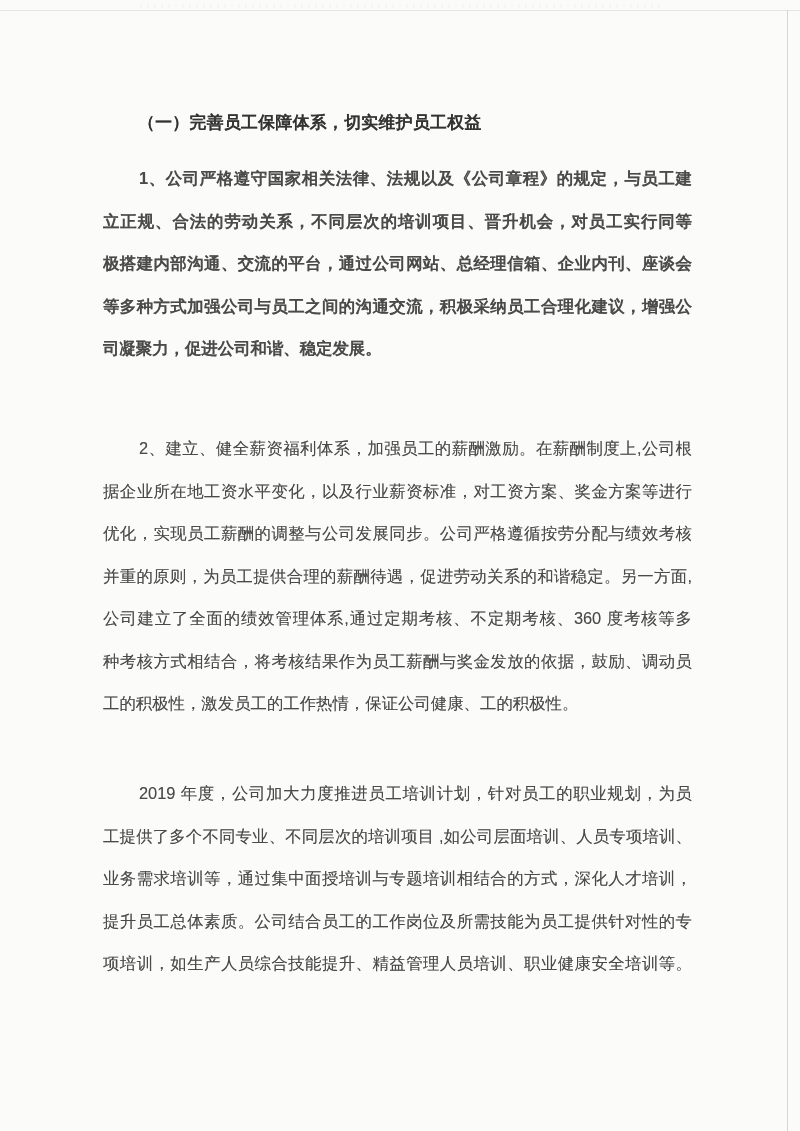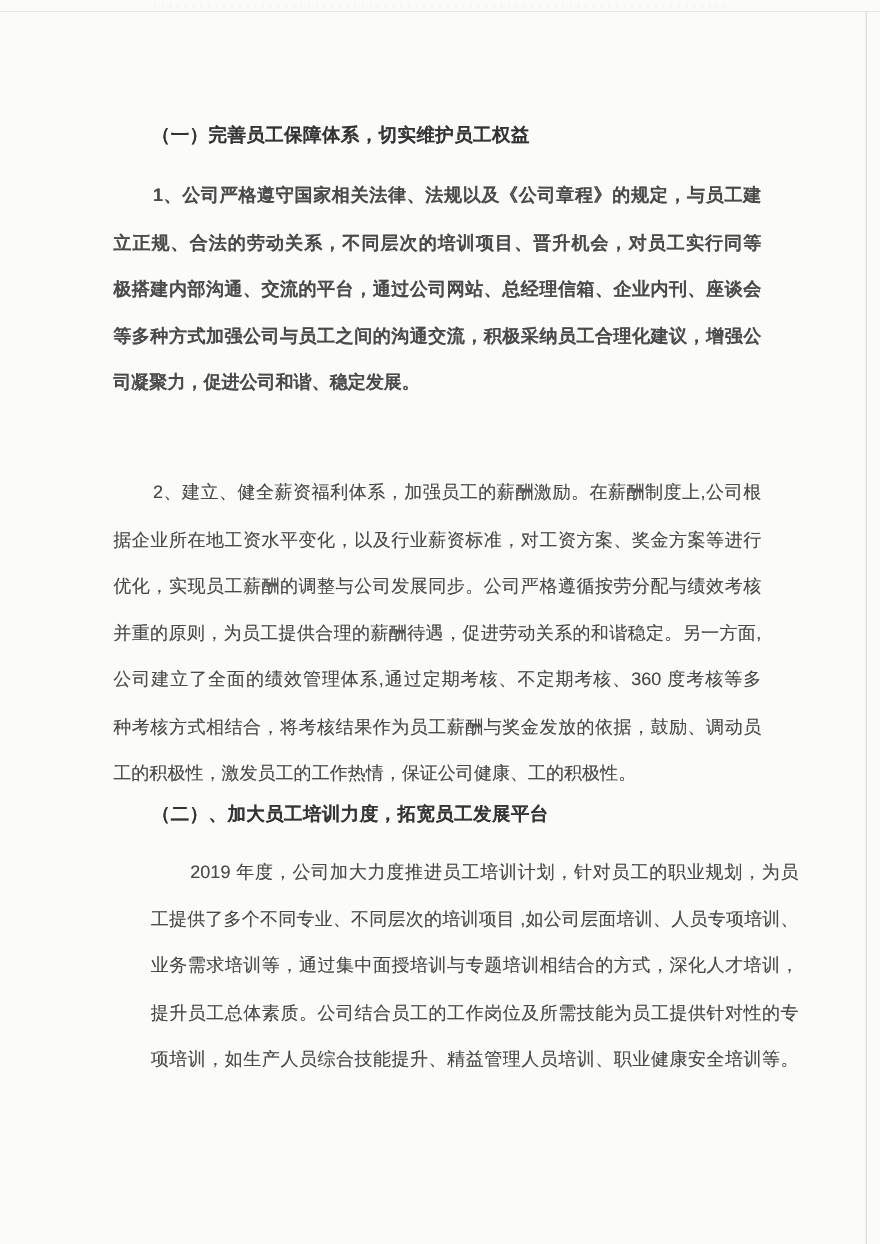--- a/index.html
+++ b/index.html
@@ -59,21 +59,21 @@
     text-shadow:0 0 .4px rgba(70,70,70,.45);
     white-space:normal;
     overflow:hidden;
   }
   .ln.first{text-indent:36px;}
   .ln.end{text-align-last:left;}
   #h1{top:102px;}
   #p1{top:157px;font-weight:bold;}
   #p2{top:427px;}
   #h2{top:719px;}
-  #p3{top:772px;margin-left:34px;}
+  #p3{top:772px;}
 </style>
 </head>
 <body>
 
 <div class="page">
 
   <div class="scan-top-noise"></div>
   <div class="scan-top-line"></div>
   <div class="scan-right-line"></div>
 
@@ -90,21 +90,20 @@
   <div id="p2" class="block">
     <div class="ln first">2、建立、健全薪资福利体系，加强员工的薪酬激励。在薪酬制度上,公司根</div>
     <div class="ln">据企业所在地工资水平变化，以及行业薪资标准，对工资方案、奖金方案等进行</div>
     <div class="ln">优化，实现员工薪酬的调整与公司发展同步。公司严格遵循按劳分配与绩效考核</div>
     <div class="ln">并重的原则，为员工提供合理的薪酬待遇，促进劳动关系的和谐稳定。另一方面,</div>
     <div class="ln">公司建立了全面的绩效管理体系,通过定期考核、不定期考核、360 度考核等多</div>
     <div class="ln">种考核方式相结合，将考核结果作为员工薪酬与奖金发放的依据，鼓励、调动员</div>
     <div class="ln end">工的积极性，激发员工的工作热情，保证公司健康、工的积极性。</div>
   </div>
 
-  <div id="h2" class="block heading">（二）、加大员工培训力度，拓宽员工发展平台</div>
 
   <div id="p3" class="block">
     <div class="ln first">2019 年度，公司加大力度推进员工培训计划，针对员工的职业规划，为员</div>
     <div class="ln">工提供了多个不同专业、不同层次的培训项目 ,如公司层面培训、人员专项培训、</div>
     <div class="ln">业务需求培训等，通过集中面授培训与专题培训相结合的方式，深化人才培训，</div>
     <div class="ln">提升员工总体素质。公司结合员工的工作岗位及所需技能为员工提供针对性的专</div>
     <div class="ln">项培训，如生产人员综合技能提升、精益管理人员培训、职业健康安全培训等。</div>
   </div>
 
 </div>

